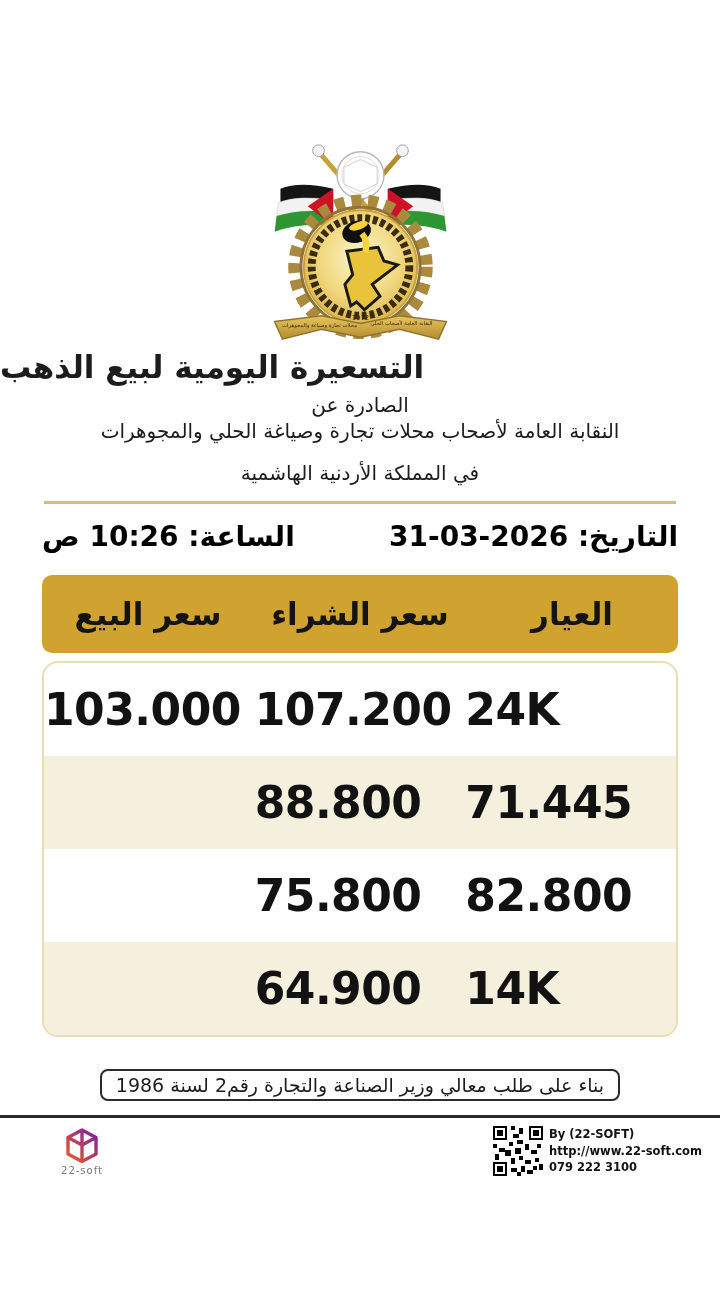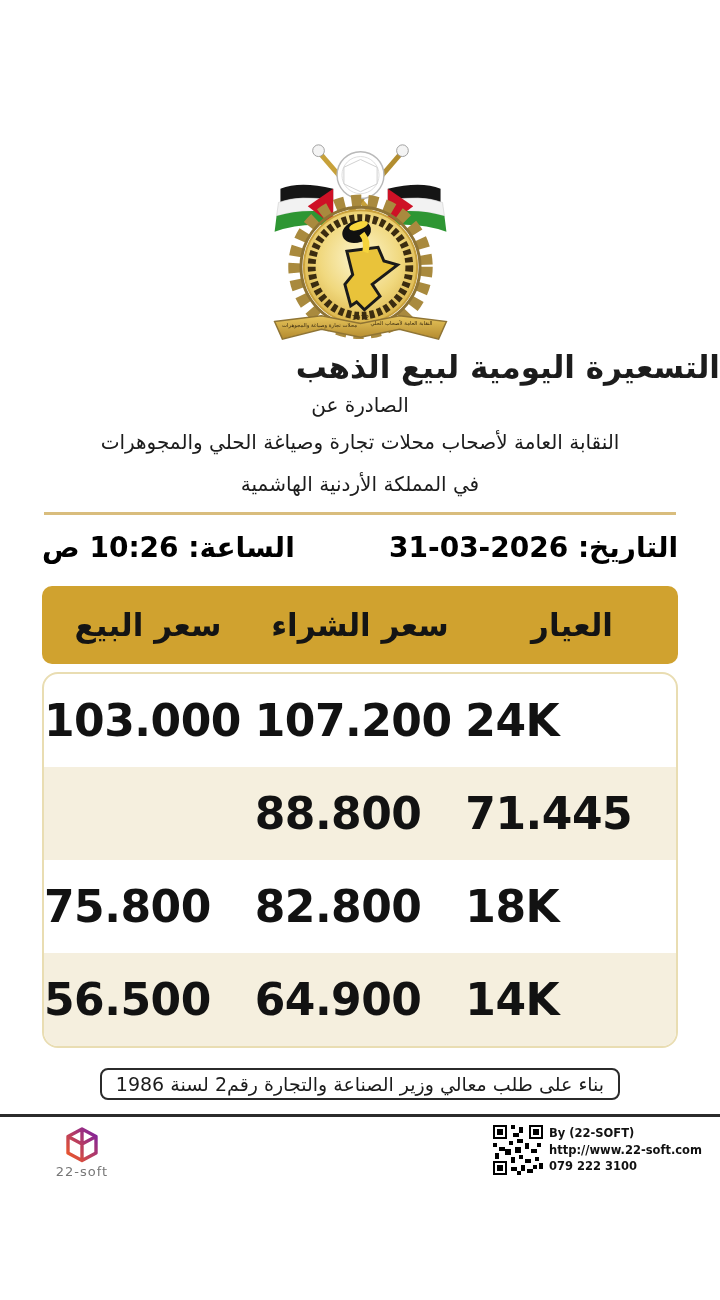--- a/index.html
+++ b/index.html
@@ -8,25 +8,25 @@
     width:720px; height:1300px; background:#ffffff;
     font-family:"DejaVu Sans", sans-serif; color:#111; position:relative; overflow:hidden;
   }
   .page { width:720px; height:1300px; position:relative; }
 
   
   .emblem-wrap { width:210px; margin:138px auto 0; display:flex; justify-content:center; }
 
   
   .title {
-    text-align:right; direction:rtl; font-size:31px; font-weight:600;
+    text-align:left; direction:rtl; font-size:31px; font-weight:600;
     color:#1c1c1c; margin-top:6px; letter-spacing:0;
   }
   .sub1 { text-align:center; direction:rtl; font-size:20px; color:#1c1c1c; margin-top:8px; }
-  .sub2 { text-align:center; direction:rtl; font-size:20px; color:#1c1c1c; margin-top:13px; }
+  .sub2 { text-align:center; direction:rtl; font-size:20px; color:#1c1c1c; margin-top:2px; }
   .sub3 { text-align:center; direction:rtl; font-size:20px; color:#1c1c1c; margin-top:18px; }
 
   .gold-divider {
     width:632px; height:0; border-top:3px solid #d9bd7d; margin:16px auto 0;
   }
 
   
   .date-row {
     direction:rtl; display:flex; justify-content:space-between; align-items:center;
     padding:0 42px; margin-top:16px; font-size:28px; font-weight:700; color:#000;
@@ -45,34 +45,34 @@
     background:#ffffff;
   }
   .trow {
     direction:rtl; display:grid; grid-template-columns:1fr 1fr 1fr;
     height:93px; align-items:center;
   }
   .trow.alt { background:#f5efde; }
   .td { text-align:left; font-size:44px; font-weight:800; color:#121212; letter-spacing:-0.5px; }
 
   
-  .note-wrap { text-align:center; margin-top:20px; }
+  .note-wrap { text-align:center; margin-top:32px; }
   .note {
     display:inline-block; direction:rtl; font-size:19px; color:#1c1c1c;
     border:2px solid #2b2b2b; border-radius:8px; padding:3px 14px;
   }
 
   
   .footer-line { width:720px; border-top:3px solid #2b2b2b; margin-top:14px; }
   .footer {
     display:flex; justify-content:space-between; align-items:flex-start;
     padding:8px 18px 0 52px;
   }
   .brand { display:flex; flex-direction:column; align-items:center; width:60px; margin-top:2px; }
-  .brand-label { font-size:13px; color:#777; margin-top:1px; letter-spacing:1px; }
+  .brand-label { font-size:10px; color:#777; margin-top:1px; letter-spacing:1px; }
   .credit { display:flex; gap:6px; align-items:flex-start; }
   .credit-text { font-size:11.5px; color:#111; line-height:1.45; font-weight:700; }
 </style>
 </head>
 <body>
 
 <div class="page">
 
   <div class="emblem-wrap">
     <svg width="205" height="205" viewBox="0 0 200 210">
@@ -171,28 +171,26 @@
       <div class="trow">
         <div class="td">24K</div>
         <div class="td">107.200</div>
         <div class="td">103.000</div>
       </div>
       <div class="trow alt">
         <div class="td">71.445</div>
         <div class="td">88.800</div>
       </div>
       <div class="trow">
-        <div class="td">18K</div>
         <div class="td">82.800</div>
         <div class="td">75.800</div>
       </div>
       <div class="trow alt">
         <div class="td">14K</div>
         <div class="td">64.900</div>
-        <div class="td">56.500</div>
       </div>
     </div>
   </div>
 
   <div class="note-wrap">
     <span class="note">بناء على طلب معالي وزير الصناعة والتجارة رقم2 لسنة 1986</span>
   </div>
 
   <div class="footer-line"></div>
   <div class="footer">

